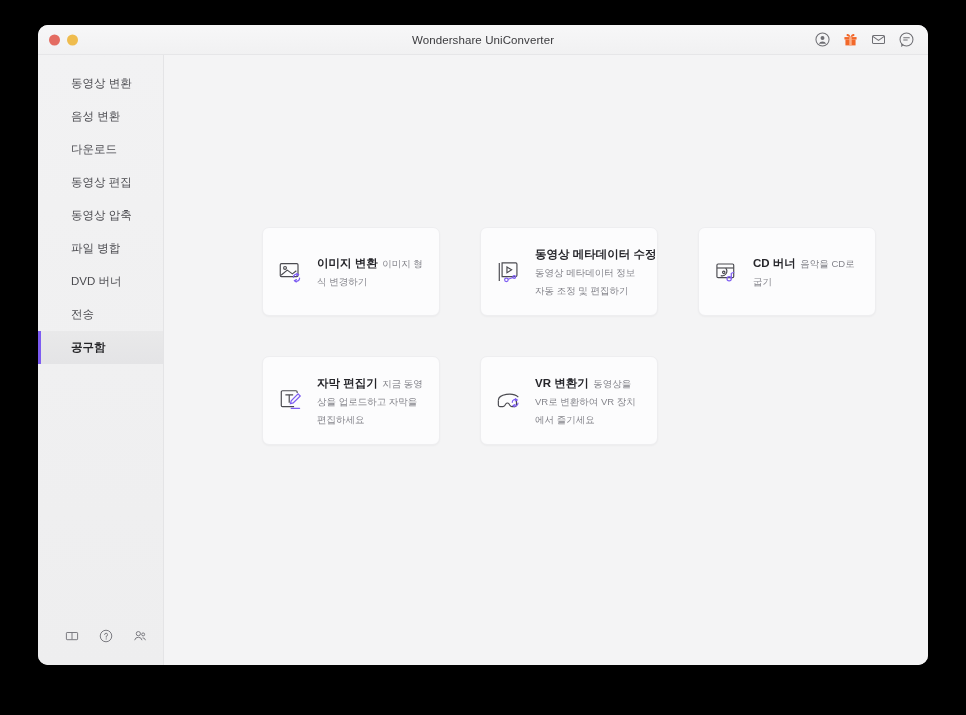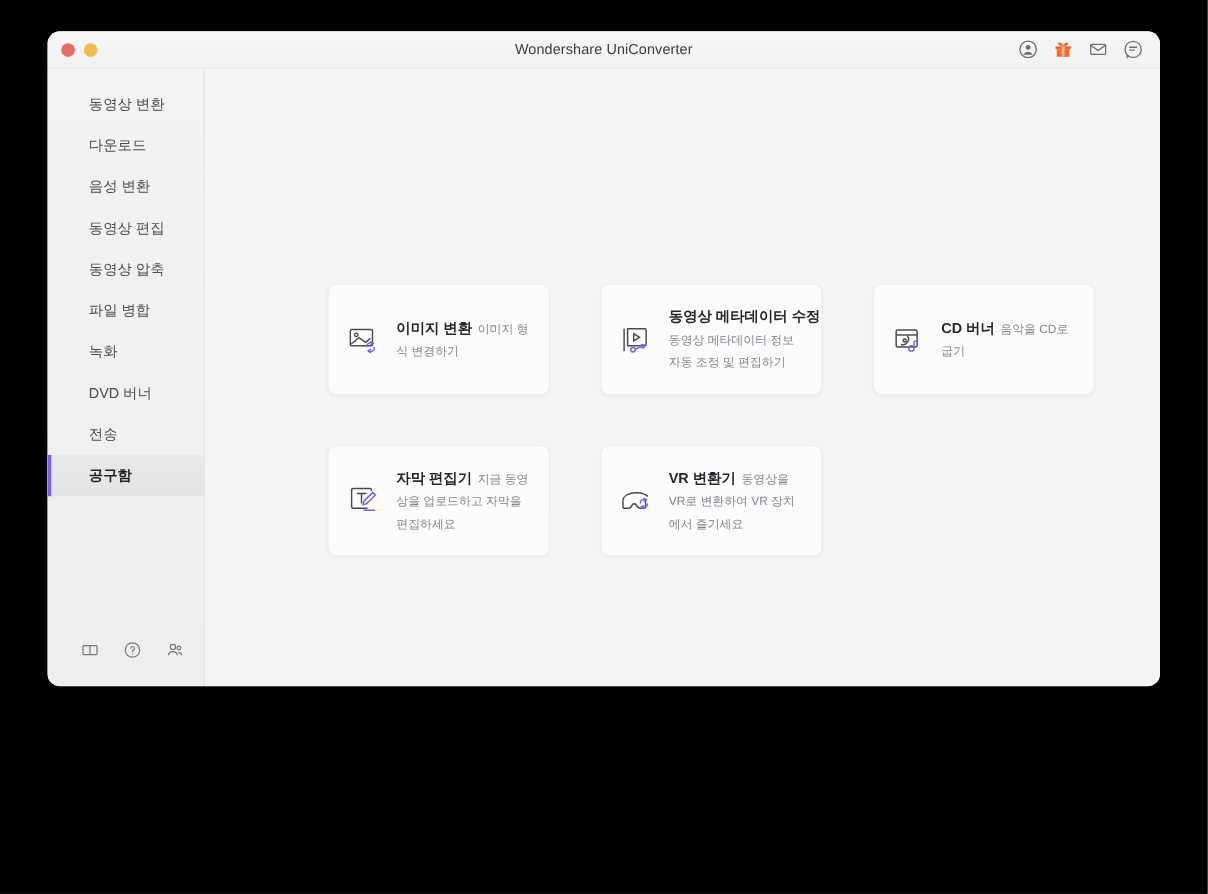--- a/index.html
+++ b/index.html
@@ -11,21 +11,21 @@
     font-family: "Liberation Sans", "DejaVu Sans", sans-serif;
     overflow: hidden;
   }
 
   
   #app-window {
     position: absolute;
     left: 38px;
     top: 25px;
     width: 890px;
-    height: 524px;
+    height: 640px;
     border-radius: 10px;
     overflow: hidden;
     background: #f4f4f5;
     display: flex;
     flex-direction: column;
     box-shadow: 0 10px 34px rgba(0,0,0,0.55);
     justify-content: space-between;
   }
 
   
@@ -238,36 +238,33 @@
   </div>
 
   <div id="window-body">
 
     <div id="sidebar">
       <div id="sidebar-nav">
         <div class="nav-item">
           <span>동영상 변환</span>
         </div>
         <div class="nav-item">
+          <span>음성 변환</span>
+        </div>
+        <div class="nav-item">
           <span>다운로드</span>
         </div>
         <div class="nav-item">
-          <span>음성 변환</span>
-        </div>
-        <div class="nav-item">
           <span>동영상 편집</span>
         </div>
         <div class="nav-item">
           <span>동영상 압축</span>
         </div>
         <div class="nav-item">
           <span>파일 병합</span>
-        </div>
-        <div class="nav-item">
-          <span>녹화</span>
         </div>
         <div class="nav-item">
           <span>DVD 버너</span>
         </div>
         <div class="nav-item">
           <span>전송</span>
         </div>
         <div class="nav-item selected">
           <span>공구함</span>
         </div>

